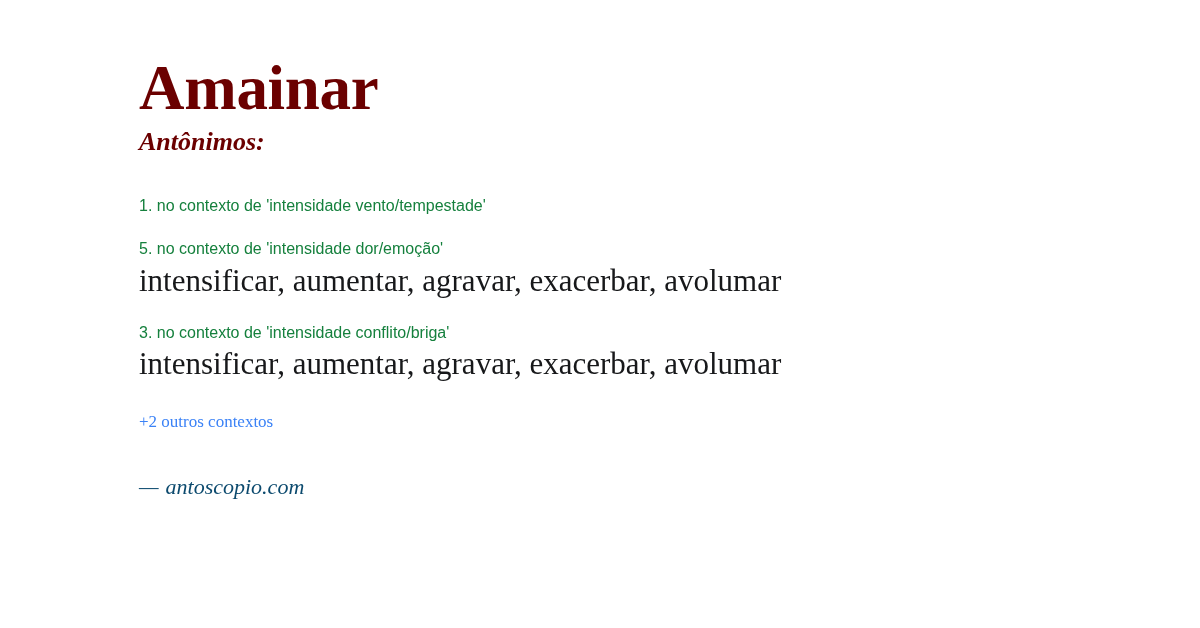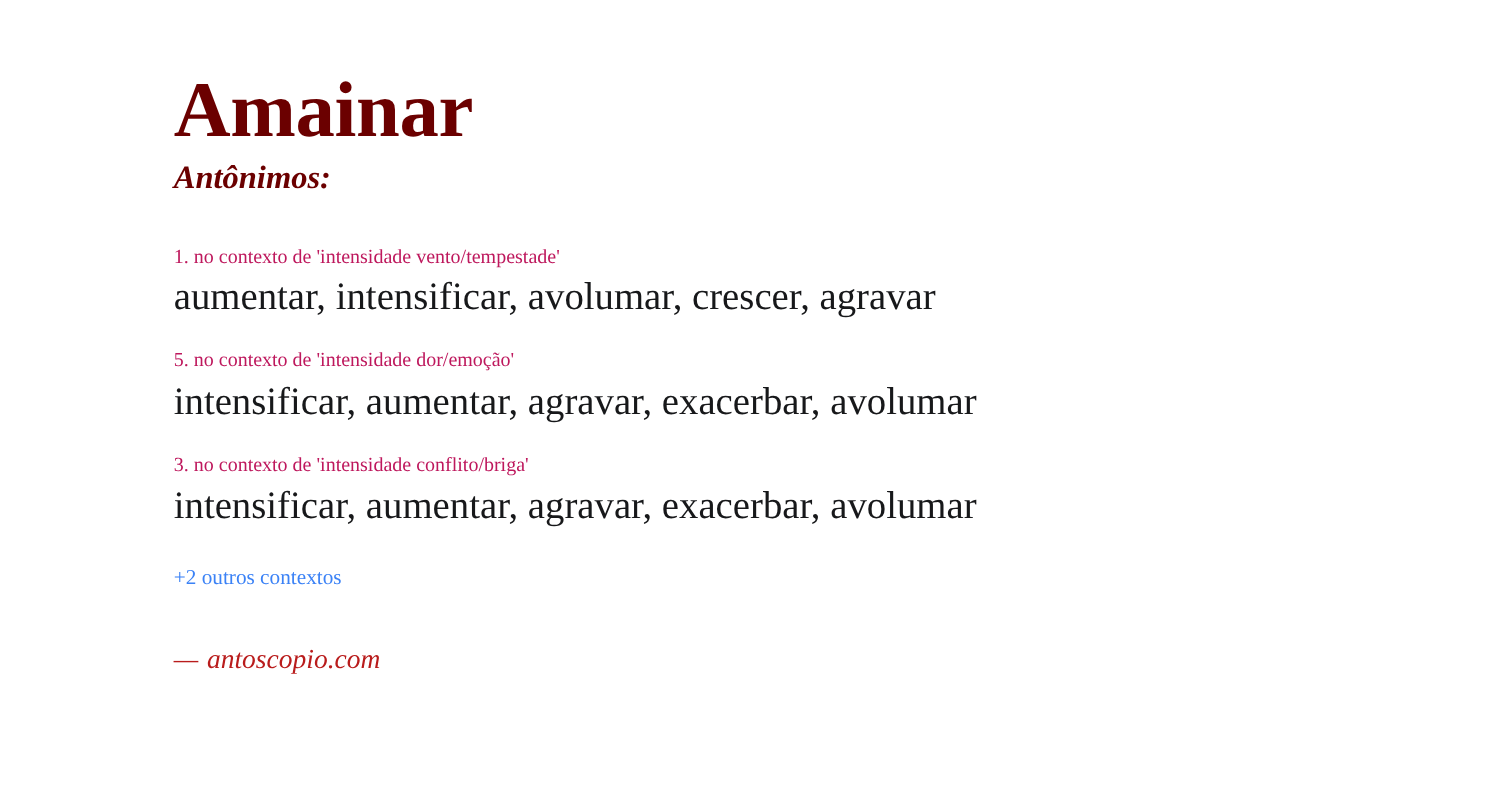--- a/index.html
+++ b/index.html
@@ -55,24 +55,24 @@
     margin-top: 42px;
   }
   .sense {
     margin-bottom: 25px;
   }
   .sense:last-child {
     margin-bottom: 0;
     margin-top: 25px;
   }
   .sense-context {
-    font-family: Liberation Serif, serif;
+    font-family: Liberation Sans, sans-serif;
     font-size: 16px;
     line-height: 1.15;
-    color: #be185d;
+    color: #15803d;
     white-space: nowrap;
   }
   .sense-terms {
     margin-top: 4px;
     font-family: "Liberation Serif", "DejaVu Serif", serif;
     font-size: 31px;
     line-height: 1.16;
     color: #17181a;
     white-space: nowrap;
   }
@@ -87,42 +87,41 @@
     white-space: nowrap;
   }
 
   
   .footer {
     margin-top: 42px;
     font-family: "Liberation Serif", "DejaVu Serif", serif;
     font-size: 22px;
     font-style: italic;
     line-height: 1.2;
-    color: #b91c1c;
+    color: #0c4a6e;
     white-space: nowrap;
   }
   .footer .dash {
     margin-right: 7px;
   }
 </style>
 </head>
 <body>
 
 <div class="card">
 
   <div class="header">
     <h1 class="word-title">Amainar</h1>
     <div class="section-label">Antônimos:</div>
   </div>
 
   <div class="senses">
 
     <div class="sense">
       <div class="sense-context">1. no contexto de 'intensidade vento/tempestade'</div>
-      <div class="sense-terms">aumentar, intensificar, avolumar, crescer, agravar</div>
     </div>
 
     <div class="sense">
       <div class="sense-context">5. no contexto de 'intensidade dor/emoção'</div>
       <div class="sense-terms">intensificar, aumentar, agravar, exacerbar, avolumar</div>
     </div>
 
     <div class="sense">
       <div class="sense-context">3. no contexto de 'intensidade conflito/briga'</div>
       <div class="sense-terms">intensificar, aumentar, agravar, exacerbar, avolumar</div>

